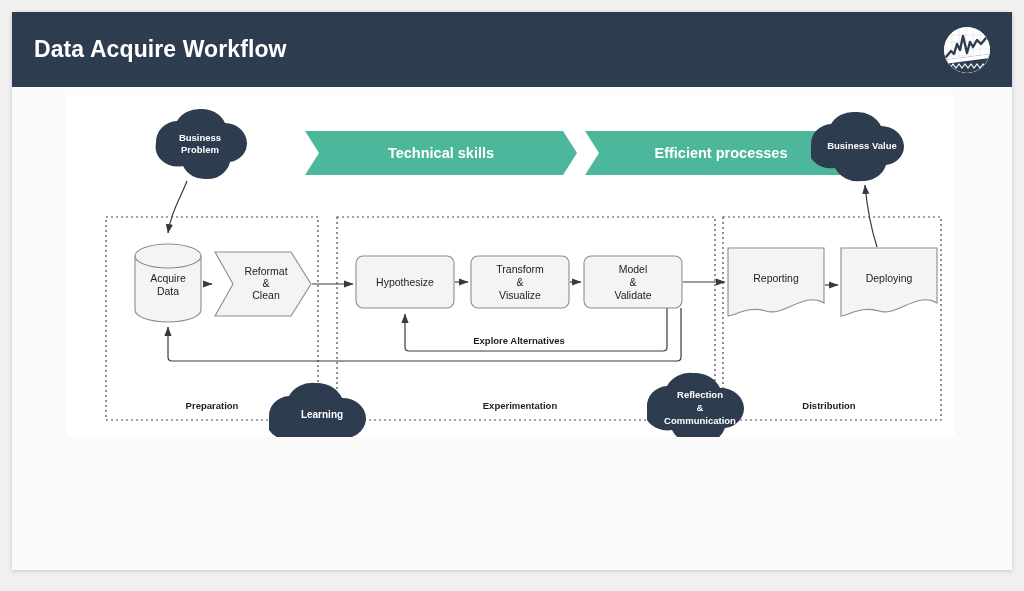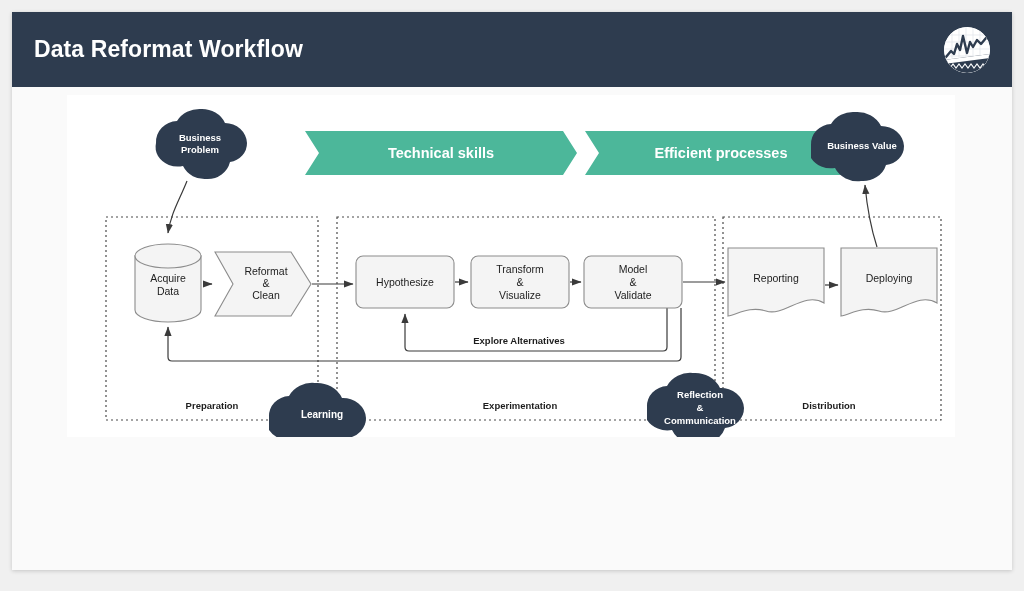--- a/index.html
+++ b/index.html
@@ -80,21 +80,21 @@
   .cloud-shape { fill: #2e3c4f; }
   .band { fill: #4cb79a; }
 </style>
 </head>
 <body>
 
 <div id="root">
   <div class="card">
 
     <div class="header">
-      <div class="header-title">Data Reformat Workflow</div>
+      <div class="header-title">Data Acquire Workflow</div>
       <div class="logo">
         <svg width="46" height="46" viewBox="0 0 46 46" aria-hidden="true">
           <defs>
             <clipPath id="logoClip">
                 <circle cx="23" cy="23" r="23"></circle>
               </clipPath>
           </defs>
           <g clip-path="url(#logoClip)">
             <rect x="0" y="0" width="46" height="46" fill="#ffffff"></rect>
             <g stroke="#dfe4ea" stroke-width="0.7">

